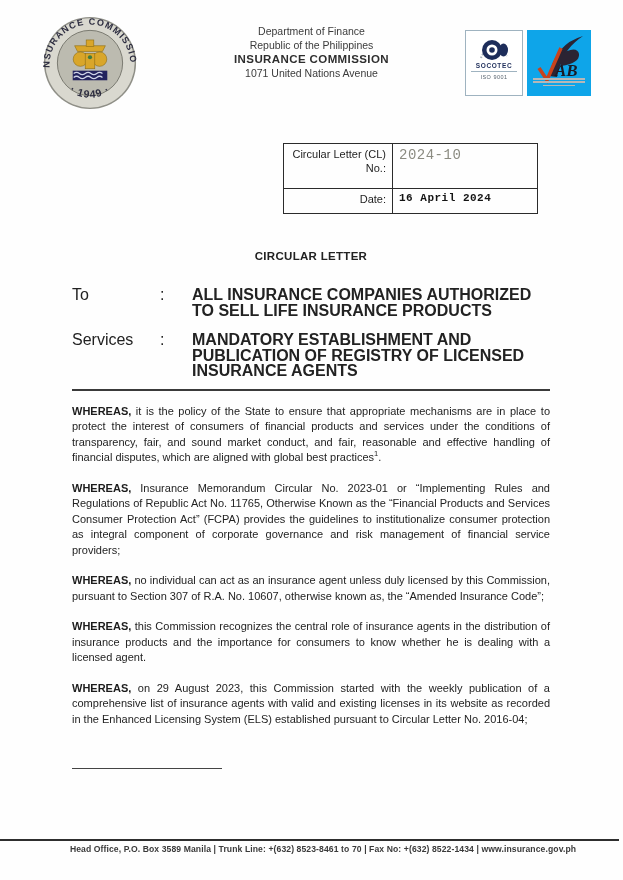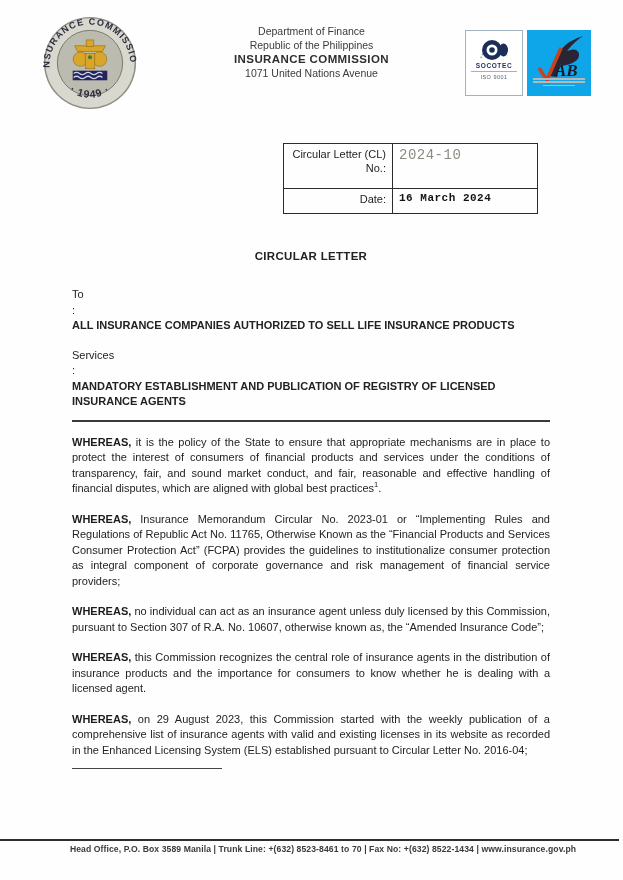--- a/index.html
+++ b/index.html
@@ -32,21 +32,21 @@
   .ref-table td.lbl{width:96px;line-height:14px;text-align:right;}
   .ref-table tr:first-child td{height:38px;}
   .ref-table tr:last-child td{height:18px;}
   .typed{font-family:"Liberation Mono", monospace;letter-spacing:.5px;}
   .cl-no{color:#8b8b81;font-size:14px;padding-top:2px;}
   .cl-date{font-weight:bold;color:#141414;font-size:11px;padding-top:2px;}
   
   .content{position:absolute;left:72px;top:250px;width:478px;}
   .doc-title{text-align:center;font-weight:bold;font-size:11.5px;letter-spacing:.3px;
     color:#222;margin:0 0 25px 0;}
-  .addr-row{display:flex;font-size:11px;line-height:15.5px;flex-direction:column;}
+  .addr-row{display:flex;font-size:16px;line-height:15.5px;}
   .addr-row.first{margin-bottom:14px;}
   .addr-row.second{margin-bottom:10px;}
   .addr-lbl{width:88px;flex:none;}
   .addr-sep{width:32px;flex:none;}
   .addr-val{flex:1;font-weight:bold;}
   .rule{border:none;border-top:2px solid #3a3a3a;margin:10px 0 13px 0;}
   .para{margin:0 0 15px 0;font-size:11px;line-height:15.5px;text-align:justify;color:#232323;}
   .para b{color:#1c1c1c;}
   sup.fn{font-size:7.5px;line-height:0;}
   
@@ -129,21 +129,21 @@
   </div>
 
   <table class="ref-table">
     <tbody>
         <tr>
       <td class="lbl">Circular Letter (CL) No.:</td>
       <td class="typed cl-no">2024-10</td>
     </tr>
     <tr>
       <td class="lbl">Date:</td>
-      <td class="typed cl-date">16 March 2024</td>
+      <td class="typed cl-date">16 April 2024</td>
     </tr>
   </tbody>
     </table>
 
   <div class="content">
     <p class="doc-title">CIRCULAR LETTER</p>
 
     <div class="addr-row first">
       <span class="addr-lbl">To</span>
       <span class="addr-sep">:</span>

